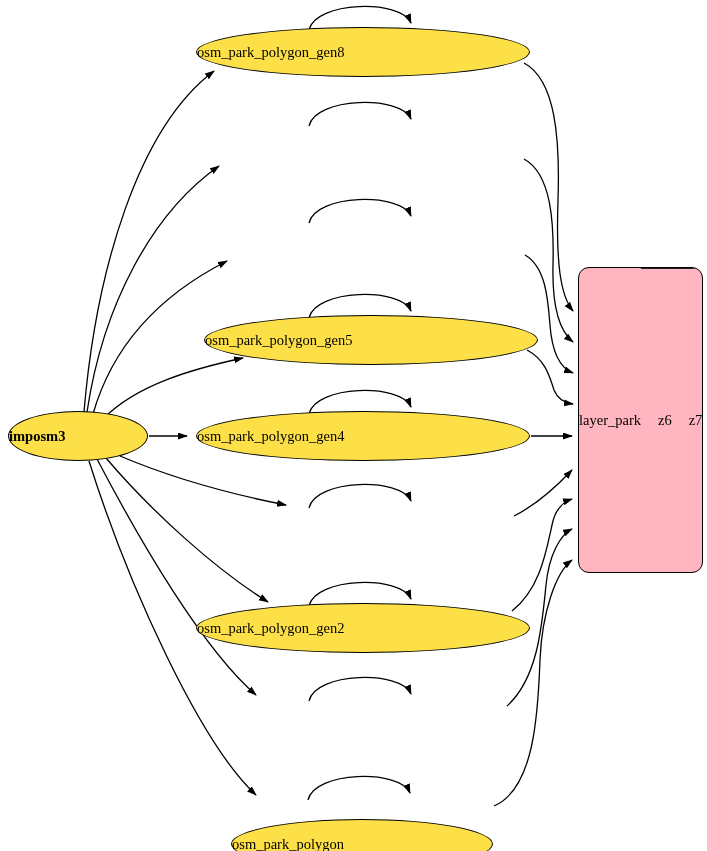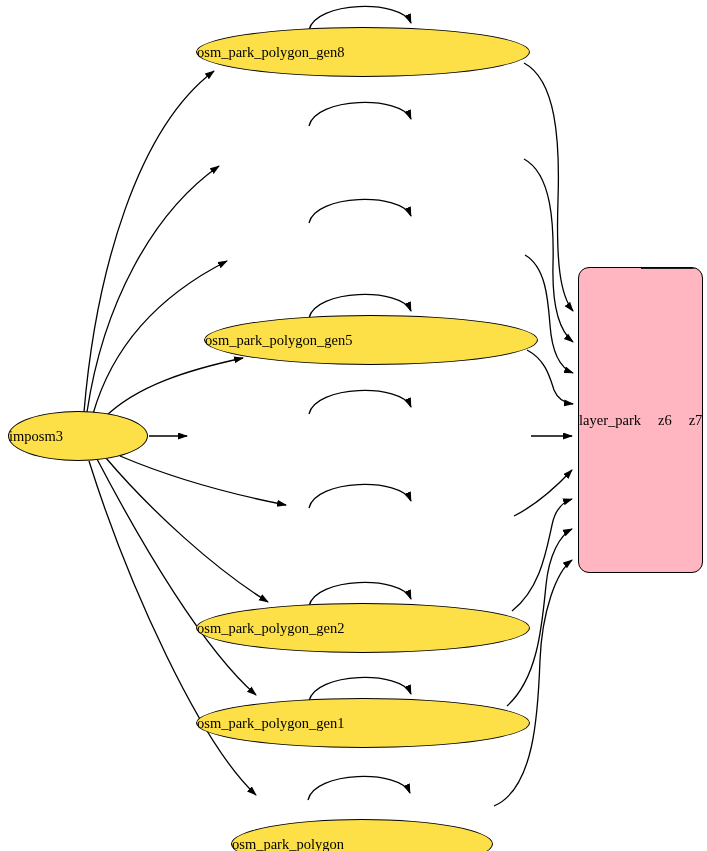--- a/index.html
+++ b/index.html
@@ -79,35 +79,35 @@
       <path marker-end="url(#arrow)" d="M 525,255 C 546,267 548,300 550,325 C 552,352 560,368 573,373"></path>
       <path marker-end="url(#arrow)" d="M 527,350 C 546,360 550,378 554,390 C 558,400 565,403 573,404"></path>
       <path marker-end="url(#arrow)" d="M 531,436 L 572,436"></path>
       <path marker-end="url(#arrow)" d="M 514,516 C 538,504 556,487 572,470"></path>
       <path marker-end="url(#arrow)" d="M 512,611 C 540,589 546,552 552,525 C 555,510 563,502 572,499"></path>
       <path marker-end="url(#arrow)" d="M 507,706 C 538,678 542,625 546,585 C 549,555 560,535 572,529"></path>
       <path marker-end="url(#arrow)" d="M 494,806 C 534,789 538,715 540,660 C 542,612 556,572 572,560"></path>
     </g>
   </svg>
 
-  <div class="node" style="left:8px;top:411px;width:140px;height:50px;">
+  <div class="node" style="left:8px;top:411px;width:140px;height:50px;font-weight:bold;">
     <span>imposm3</span>
   </div>
 
   <div class="node" style="left:196px;top:27px;width:334px;height:50px;">
     <span>osm_park_polygon_gen8</span>
   </div>
   <div class="node" style="left:204px;top:315px;width:334px;height:50px;">
     <span>osm_park_polygon_gen5</span>
   </div>
+  <div class="node" style="left:196px;top:411px;width:334px;height:50px;">
+    <span>osm_park_polygon_gen4</span>
+  </div>
   <div class="node" style="left:196px;top:603px;width:334px;height:50px;">
     <span>osm_park_polygon_gen2</span>
-  </div>
-  <div class="node" style="left:196px;top:698px;width:334px;height:50px;">
-    <span>osm_park_polygon_gen1</span>
   </div>
   <div class="node" style="left:231px;top:819px;width:262px;height:50px;font-family:Liberation Serif, serif;">
     <span>osm_park_polygon</span>
   </div>
 
   <div class="table-node">
     <div class="row">layer_park</div>
     <div class="row">z6</div>
     <div class="row">z7</div>
     <div class="row">z9</div>

